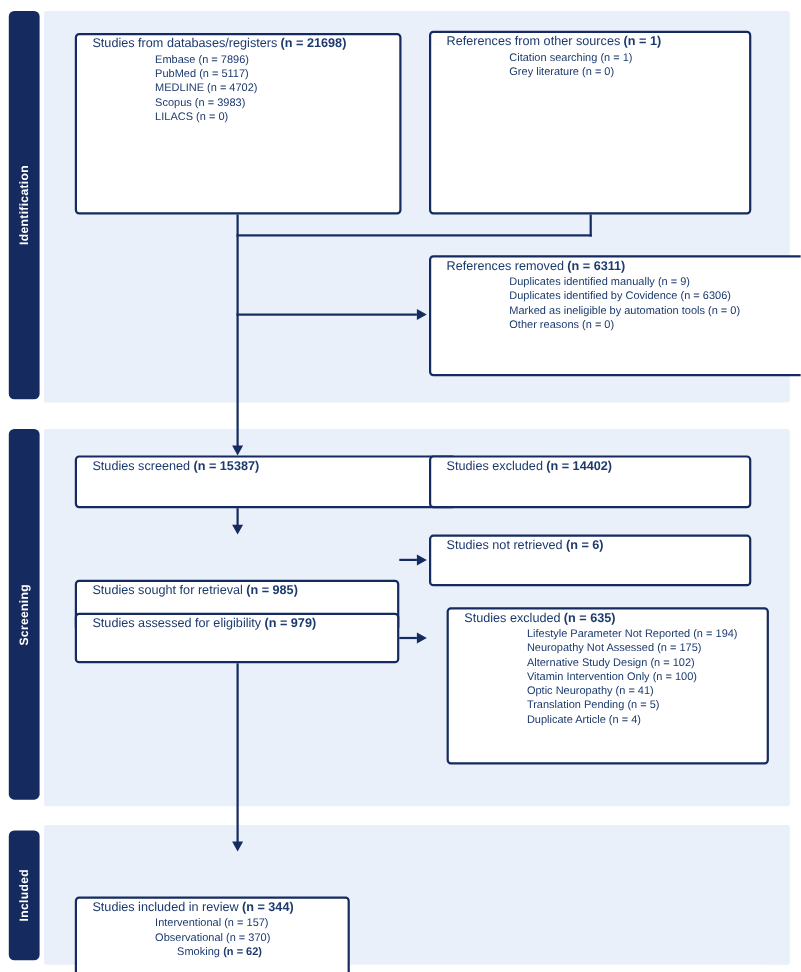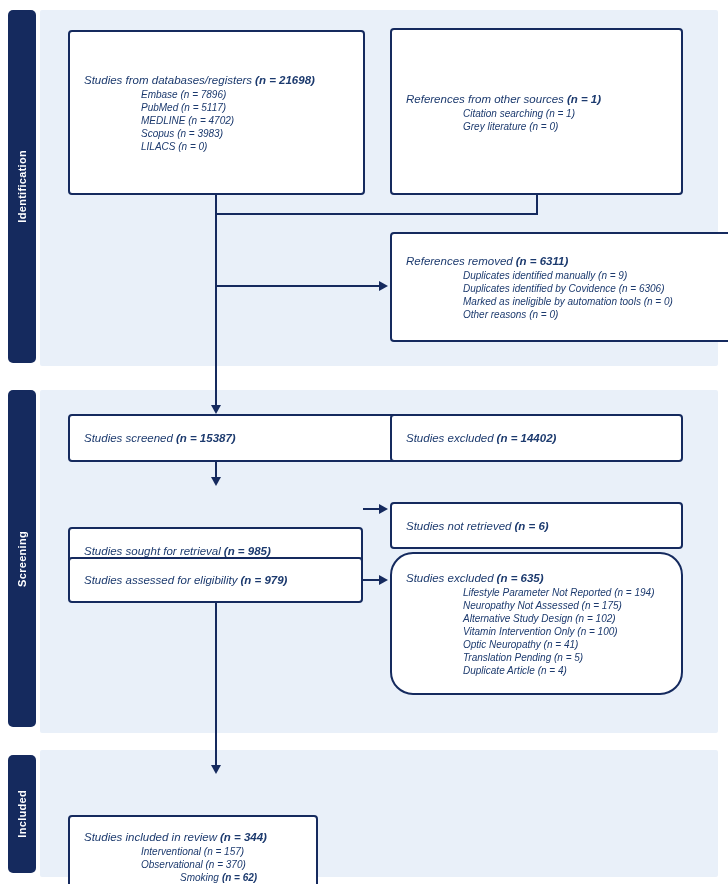--- a/index.html
+++ b/index.html
@@ -44,35 +44,34 @@
     white-space: nowrap;
   }
   .box {
     position: absolute;
     background: #ffffff;
     border: 2px solid var(--navy);
     border-radius: 4px;
     color: var(--text);
     display: flex;
     flex-direction: column;
-    justify-content: center;
+    justify-content: flex-start;
     padding-left: 14px;
     padding-right: 6px;
-    font-style: italic;
   }
   .bt { font-size: 11.5px; line-height: 16px; white-space: nowrap; }
   .bt .n { font-weight: bold; margin-left: 3px; }
   .item {
     font-size: 10px;
     line-height: 13px;
     margin-left: 26px;
     white-space: nowrap;
     padding-left: 31px;
   }
-  .item.smoking { margin-left: 65px; }
+  .item.smoking { margin-left: 46px; }
   .item .n { font-weight: bold; margin-left: 3px; }
   .line { position: absolute; background: var(--navy); }
   .ah-down {
     position: absolute; width: 0; height: 0;
     border-left: 5px solid transparent;
     border-right: 5px solid transparent;
     border-top: 9px solid var(--navy);
   }
   .ah-right {
     position: absolute; width: 0; height: 0;
@@ -150,29 +149,29 @@
   </div>
 
   <div class="box" style="left:390px;top:414px;width:293px;height:48px;">
     <div class="bt"><span>Studies excluded</span><span class="n">(n = 14402)</span></div>
   </div>
 
   <div class="box" style="left:68px;top:486px;width:295px;height:47px;margin-top:41px;">
     <div class="bt"><span>Studies sought for retrieval</span><span class="n">(n = 985)</span></div>
   </div>
 
-  <div class="box" style="left:390px;top:486px;width:293px;height:47px;margin-top:16px;">
+  <div class="box" style="left:390px;top:486px;width:293px;height:47px;">
     <div class="bt"><span>Studies not retrieved</span><span class="n">(n = 6)</span></div>
   </div>
 
   <div class="box" style="left:68px;top:557px;width:295px;height:46px;">
     <div class="bt"><span>Studies assessed for eligibility</span><span class="n">(n = 979)</span></div>
   </div>
 
-  <div class="box" style="left:390px;top:552px;width:293px;height:143px;border-radius:23px;">
+  <div class="box" style="left:406px;top:552px;width:293px;height:143px;">
     <div class="bt"><span>Studies excluded</span><span class="n">(n = 635)</span></div>
     <div class="item">Lifestyle Parameter Not Reported (n = 194)</div>
     <div class="item">Neuropathy Not Assessed (n = 175)</div>
     <div class="item">Alternative Study Design (n = 102)</div>
     <div class="item">Vitamin Intervention Only (n = 100)</div>
     <div class="item">Optic Neuropathy (n = 41)</div>
     <div class="item">Translation Pending (n = 5)</div>
     <div class="item">Duplicate Article (n = 4)</div>
   </div>
 

